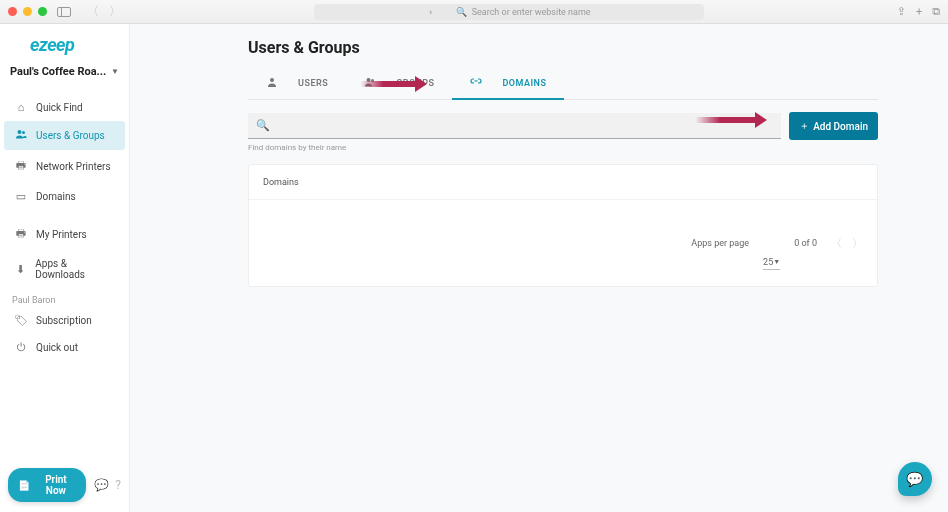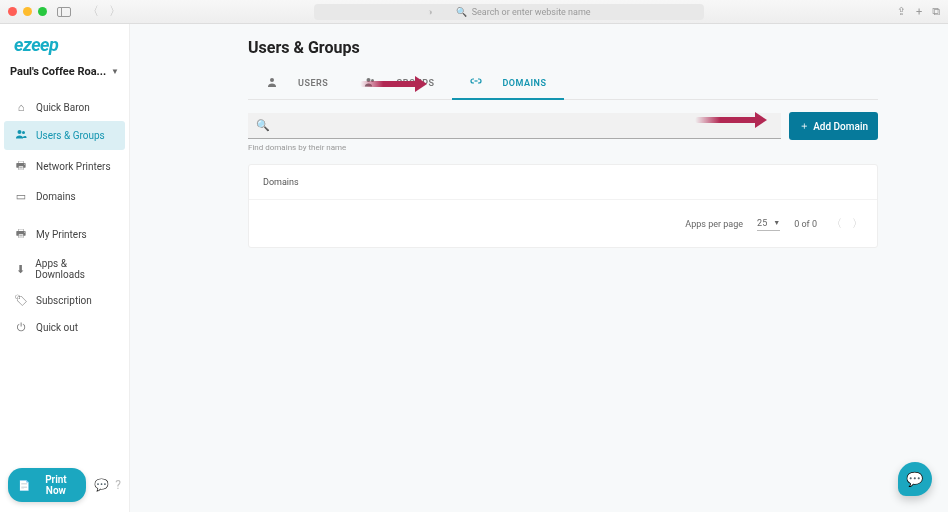--- a/index.html
+++ b/index.html
@@ -13,21 +13,21 @@
     .sidebar-toggle { width: 14px; height: 10px; border: 1px solid #999; border-radius: 2px; margin-left: 4px; position: relative; }
     .sidebar-toggle::before { content:""; position:absolute; left:3px; top:0; bottom:0; width:1px; background:#999; }
     .nav-arrows { display:flex; gap:10px; margin-left: 10px; color:#bbb; font-size:12px; }
     .address-bar { flex: 1; display:flex; justify-content:center; }
     .address-field { width: 390px; height: 16px; background:#e8e8e8; border-radius: 4px; display:flex; align-items:center; justify-content:center; color:#9a9a9a; font-size: 9px; gap:4px;}
     .chrome-right { display:flex; gap:10px; color:#999; font-size:11px; }
     
     
     .app { display:flex; height: calc(100% - 24px); }
     .side { width: 130px; background:#fff; border-right:1px solid #eee; display:flex; flex-direction:column; position:relative; }
-    .logo { padding: 10px 14px 4px; }
+    .logo { padding: 10px 30px 4px; }
     .logo-text { color:#16adc6; font-size:18px; font-weight:700; font-style:italic; letter-spacing:-0.5px; }
     .org { padding: 6px 10px 10px 10px; display:flex; align-items:center; justify-content:space-between; }
     .org-name { font-size: 11px; font-weight:700; color:#222; }
     .nav { padding-top: 6px; }
     .nav-item { display:flex; align-items:center; gap:8px; padding: 7px 10px; font-size:10px; color:#444; cursor:pointer; border-radius: 3px; margin: 0 4px; }
     .nav-item.active { background:#dbeff4; color:#1395b0; }
     .nav-icon { width:14px; text-align:center; color:#777; font-size:11px; }
     .nav-item.active .nav-icon { color:#1395b0; }
     .nav-gap { height: 8px; }
     .user-section-label { font-size:9px; color:#999; padding: 8px 12px 2px; }
@@ -47,21 +47,21 @@
     .search-box { flex:1; height:26px; background:#f1f1f1; border-bottom:1px solid #aaa; display:flex; align-items:center; padding:0 8px; }
     .search-box input { border:none; background:transparent; outline:none; width:100%; font-size:10px; }
     .search-icon-s { color:#888; font-size:11px; margin-right:6px; }
     .add-btn { background:#067a9b; color:#fff; border:none; border-radius:3px; padding: 7px 10px; font-size:10px; font-weight:500; display:flex; align-items:center; gap:4px; cursor:pointer; }
     .help-text { font-size:8px; color:#999; margin-top:3px; }
     
     .card { background:#fff; border:1px solid #eee; border-radius:3px; margin-top:12px; }
     .thead { display:flex; padding: 12px 14px; font-size:9px; color:#555; border-bottom:1px solid #f2f2f2; }
     .col1 { flex:0 0 48%; } .col2 { flex:1; }
     .tfoot { display:flex; justify-content:flex-end; align-items:center; padding: 16px 14px; gap: 14px; font-size:9px; color:#666;}
-    .pp-select { display:inline-flex; align-items:center; gap:6px; border-bottom:1px solid #bbb; padding: 2px 0; }
+    .pp-select { display:inline-flex; align-items:center; gap:0; border-bottom:1px solid #bbb; padding: 2px 0; margin-top: 39px; }
     .page-nav { display:flex; gap:10px; color:#ccc; font-size:11px; }
     
     
     .arrow { position:absolute; height:10px; pointer-events:none; }
     .arrow .shaft { position:absolute; top:2px; left:0; right:9px; height:6px; background:linear-gradient(90deg,rgba(178,40,83,0),#b22853 40%); border-radius:3px;}
     .arrow .head { position:absolute; right:0; top:-3px; width:0; height:0; border-left:12px solid #b22853; border-top:8px solid transparent; border-bottom:8px solid transparent; }
     
     
     .chat-fab { position:absolute; right:16px; bottom:16px; width:34px; height:34px; border-radius:50% 50% 50% 8px; background:#1ba7c0; display:flex; align-items:center; justify-content:center; color:#fff; font-size:14px; box-shadow:0 4px 10px rgba(0,0,0,0.2); cursor:pointer;}
     
@@ -101,21 +101,21 @@
     <div class="logo">
       <span class="logo-text">ezeep</span>
     </div>
     <div class="org">
       <span class="org-name">Paul's Coffee Roa...</span>
       <span style="font-size:8px;color:#666">▼</span>
     </div>
     <nav class="nav">
       <div class="nav-item">
         <span class="nav-icon">⌂</span>
-        <span>Quick Baron</span>
+        <span>Quick Find</span>
       </div>
       <div class="nav-item active">
         <span class="nav-icon">
           <svg class="ic" viewBox="0 0 24 24" fill="currentColor">
               <circle cx="9" cy="8" r="4"></circle>
               <circle cx="17" cy="9" r="3"></circle>
               <path d="M2 20c0-3 3-5 7-5s7 2 7 5v1H2z"></path>
               <path d="M15 20c0-2 2-4 5-4 2 0 3 1 3 3v1h-8z"></path>
             </svg>
         </span>
@@ -131,20 +131,21 @@
       </div>
       <div class="nav-gap"></div>
       <div class="nav-item">
         <span class="nav-icon">🖶</span>
         <span>My Printers</span>
       </div>
       <div class="nav-item">
         <span class="nav-icon">⬇</span>
         <span>Apps &amp; Downloads</span>
       </div>
+      <div class="user-section-label">Paul Baron</div>
       <div class="nav-item">
         <span class="nav-icon">🏷</span>
         <span>Subscription</span>
       </div>
       <div class="nav-item">
         <span class="nav-icon">⏻</span>
         <span>Quick out</span>
       </div>
     </nav>
     <div class="side-bottom">

